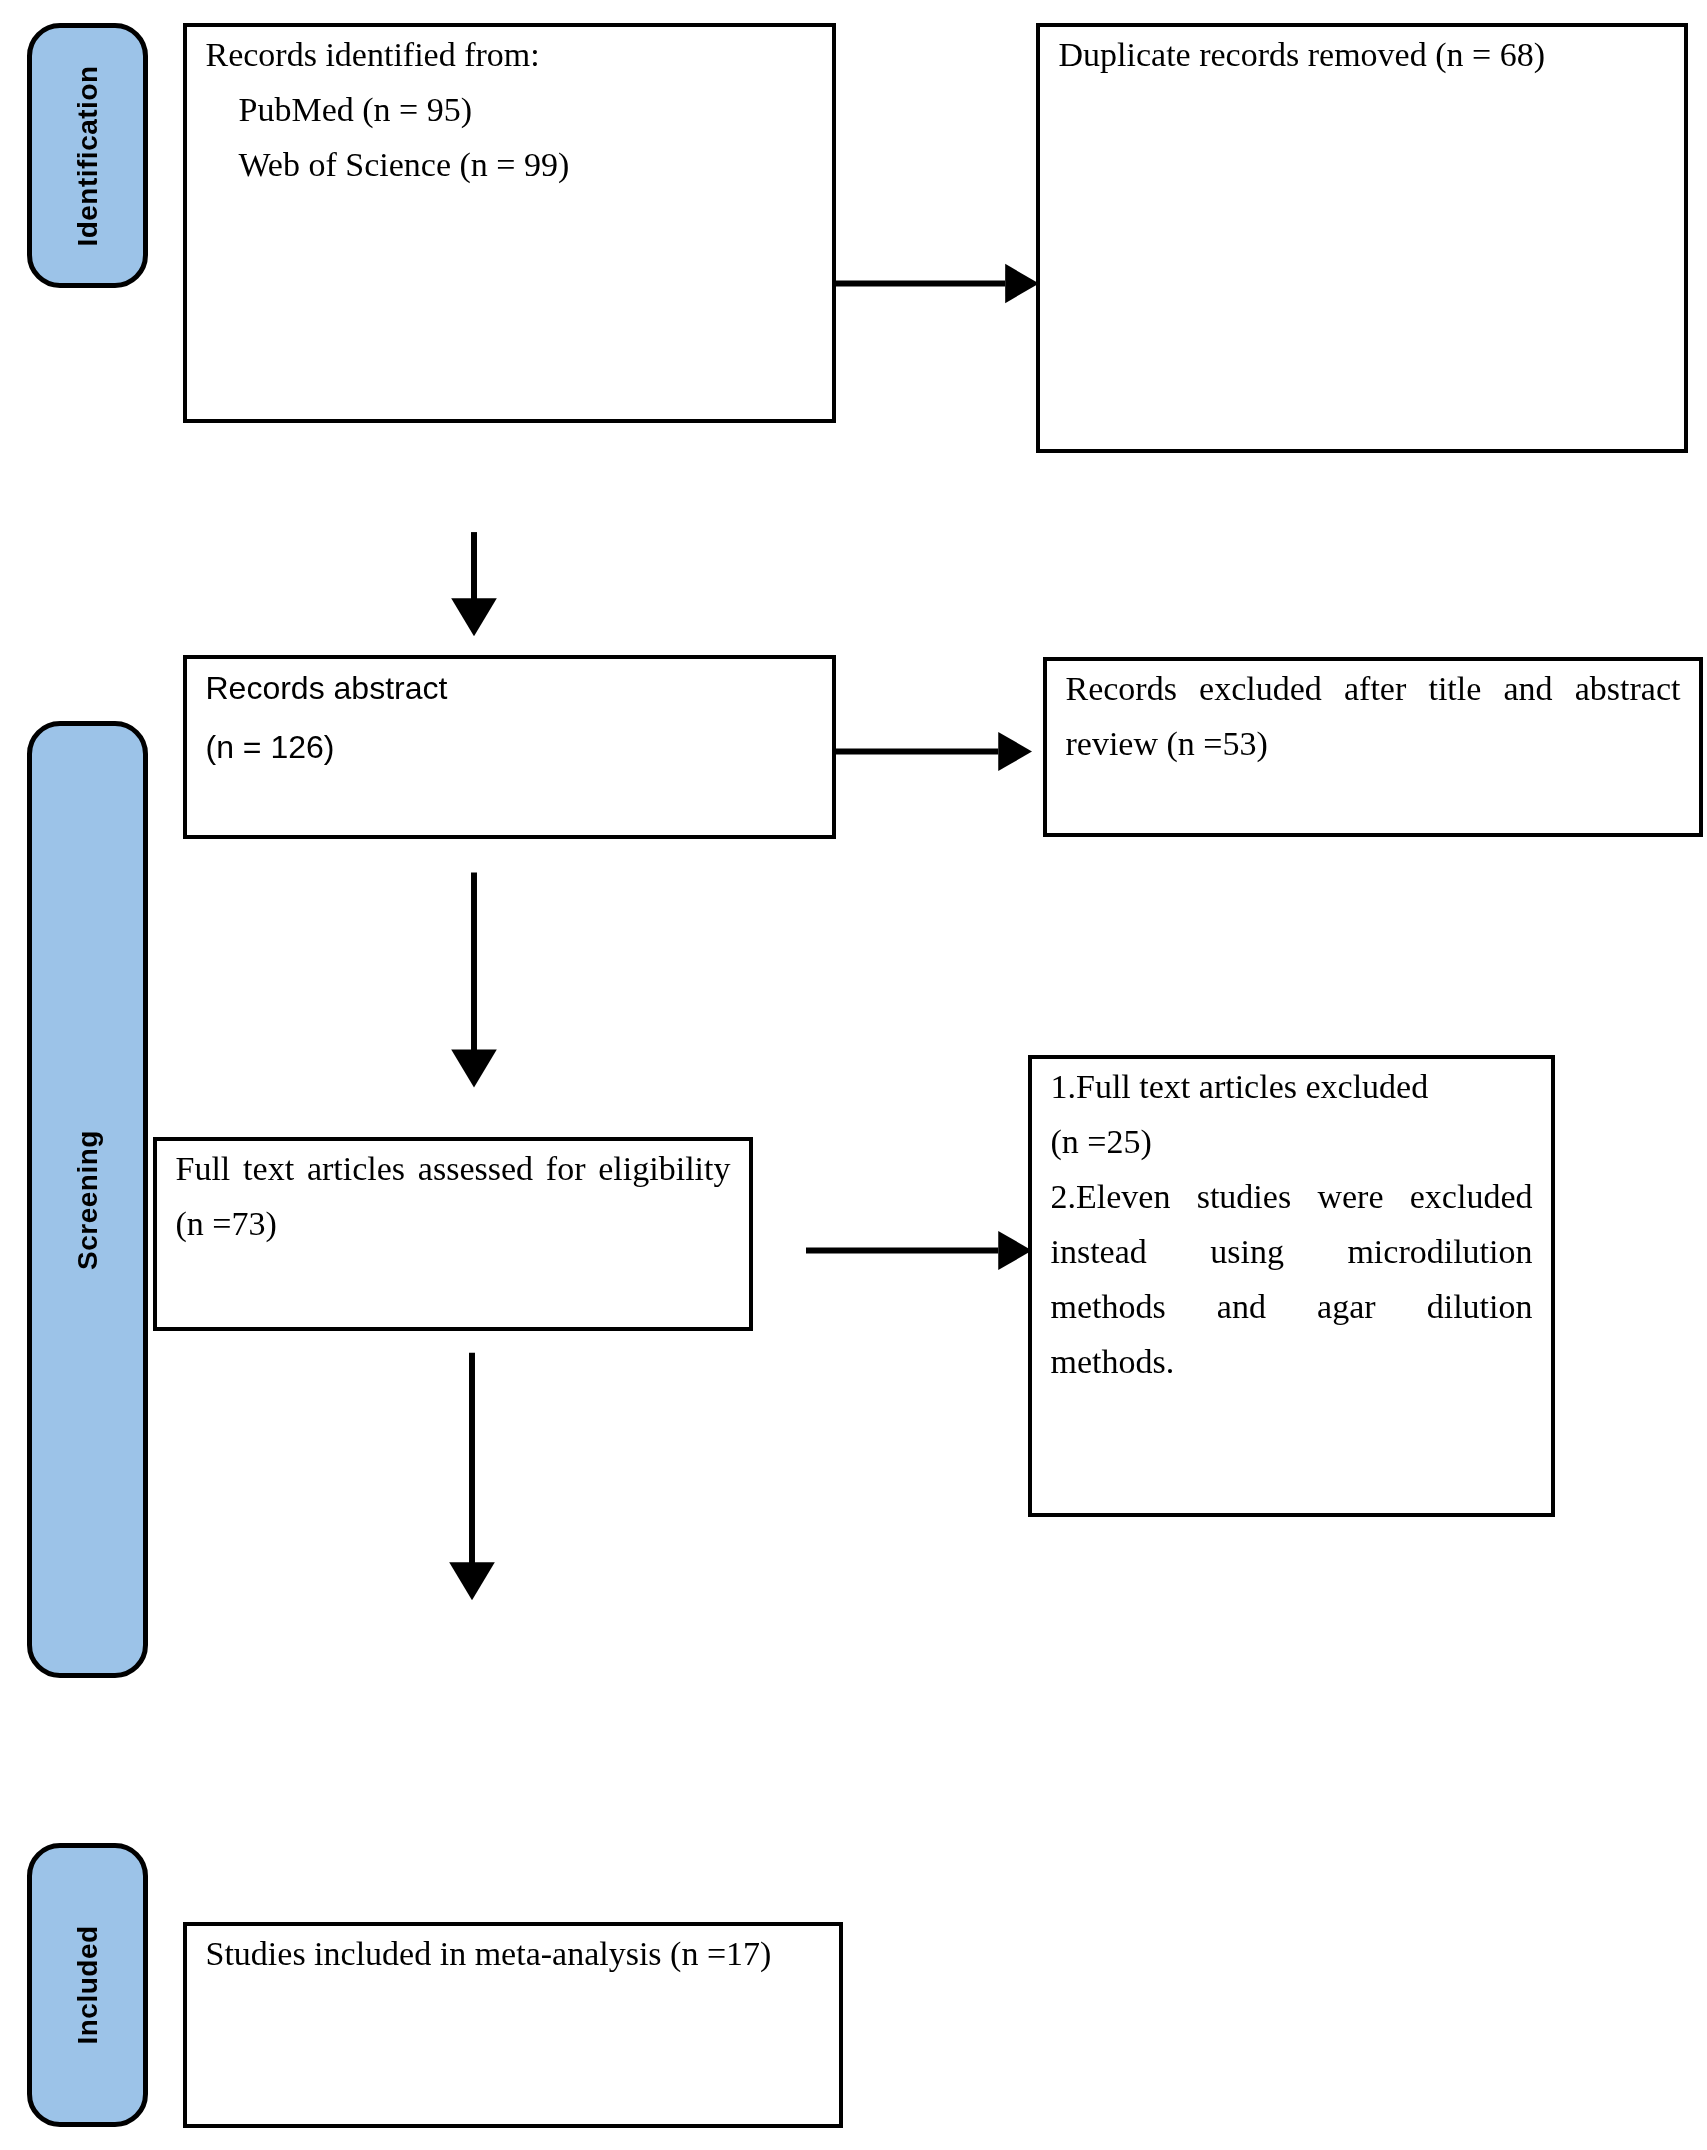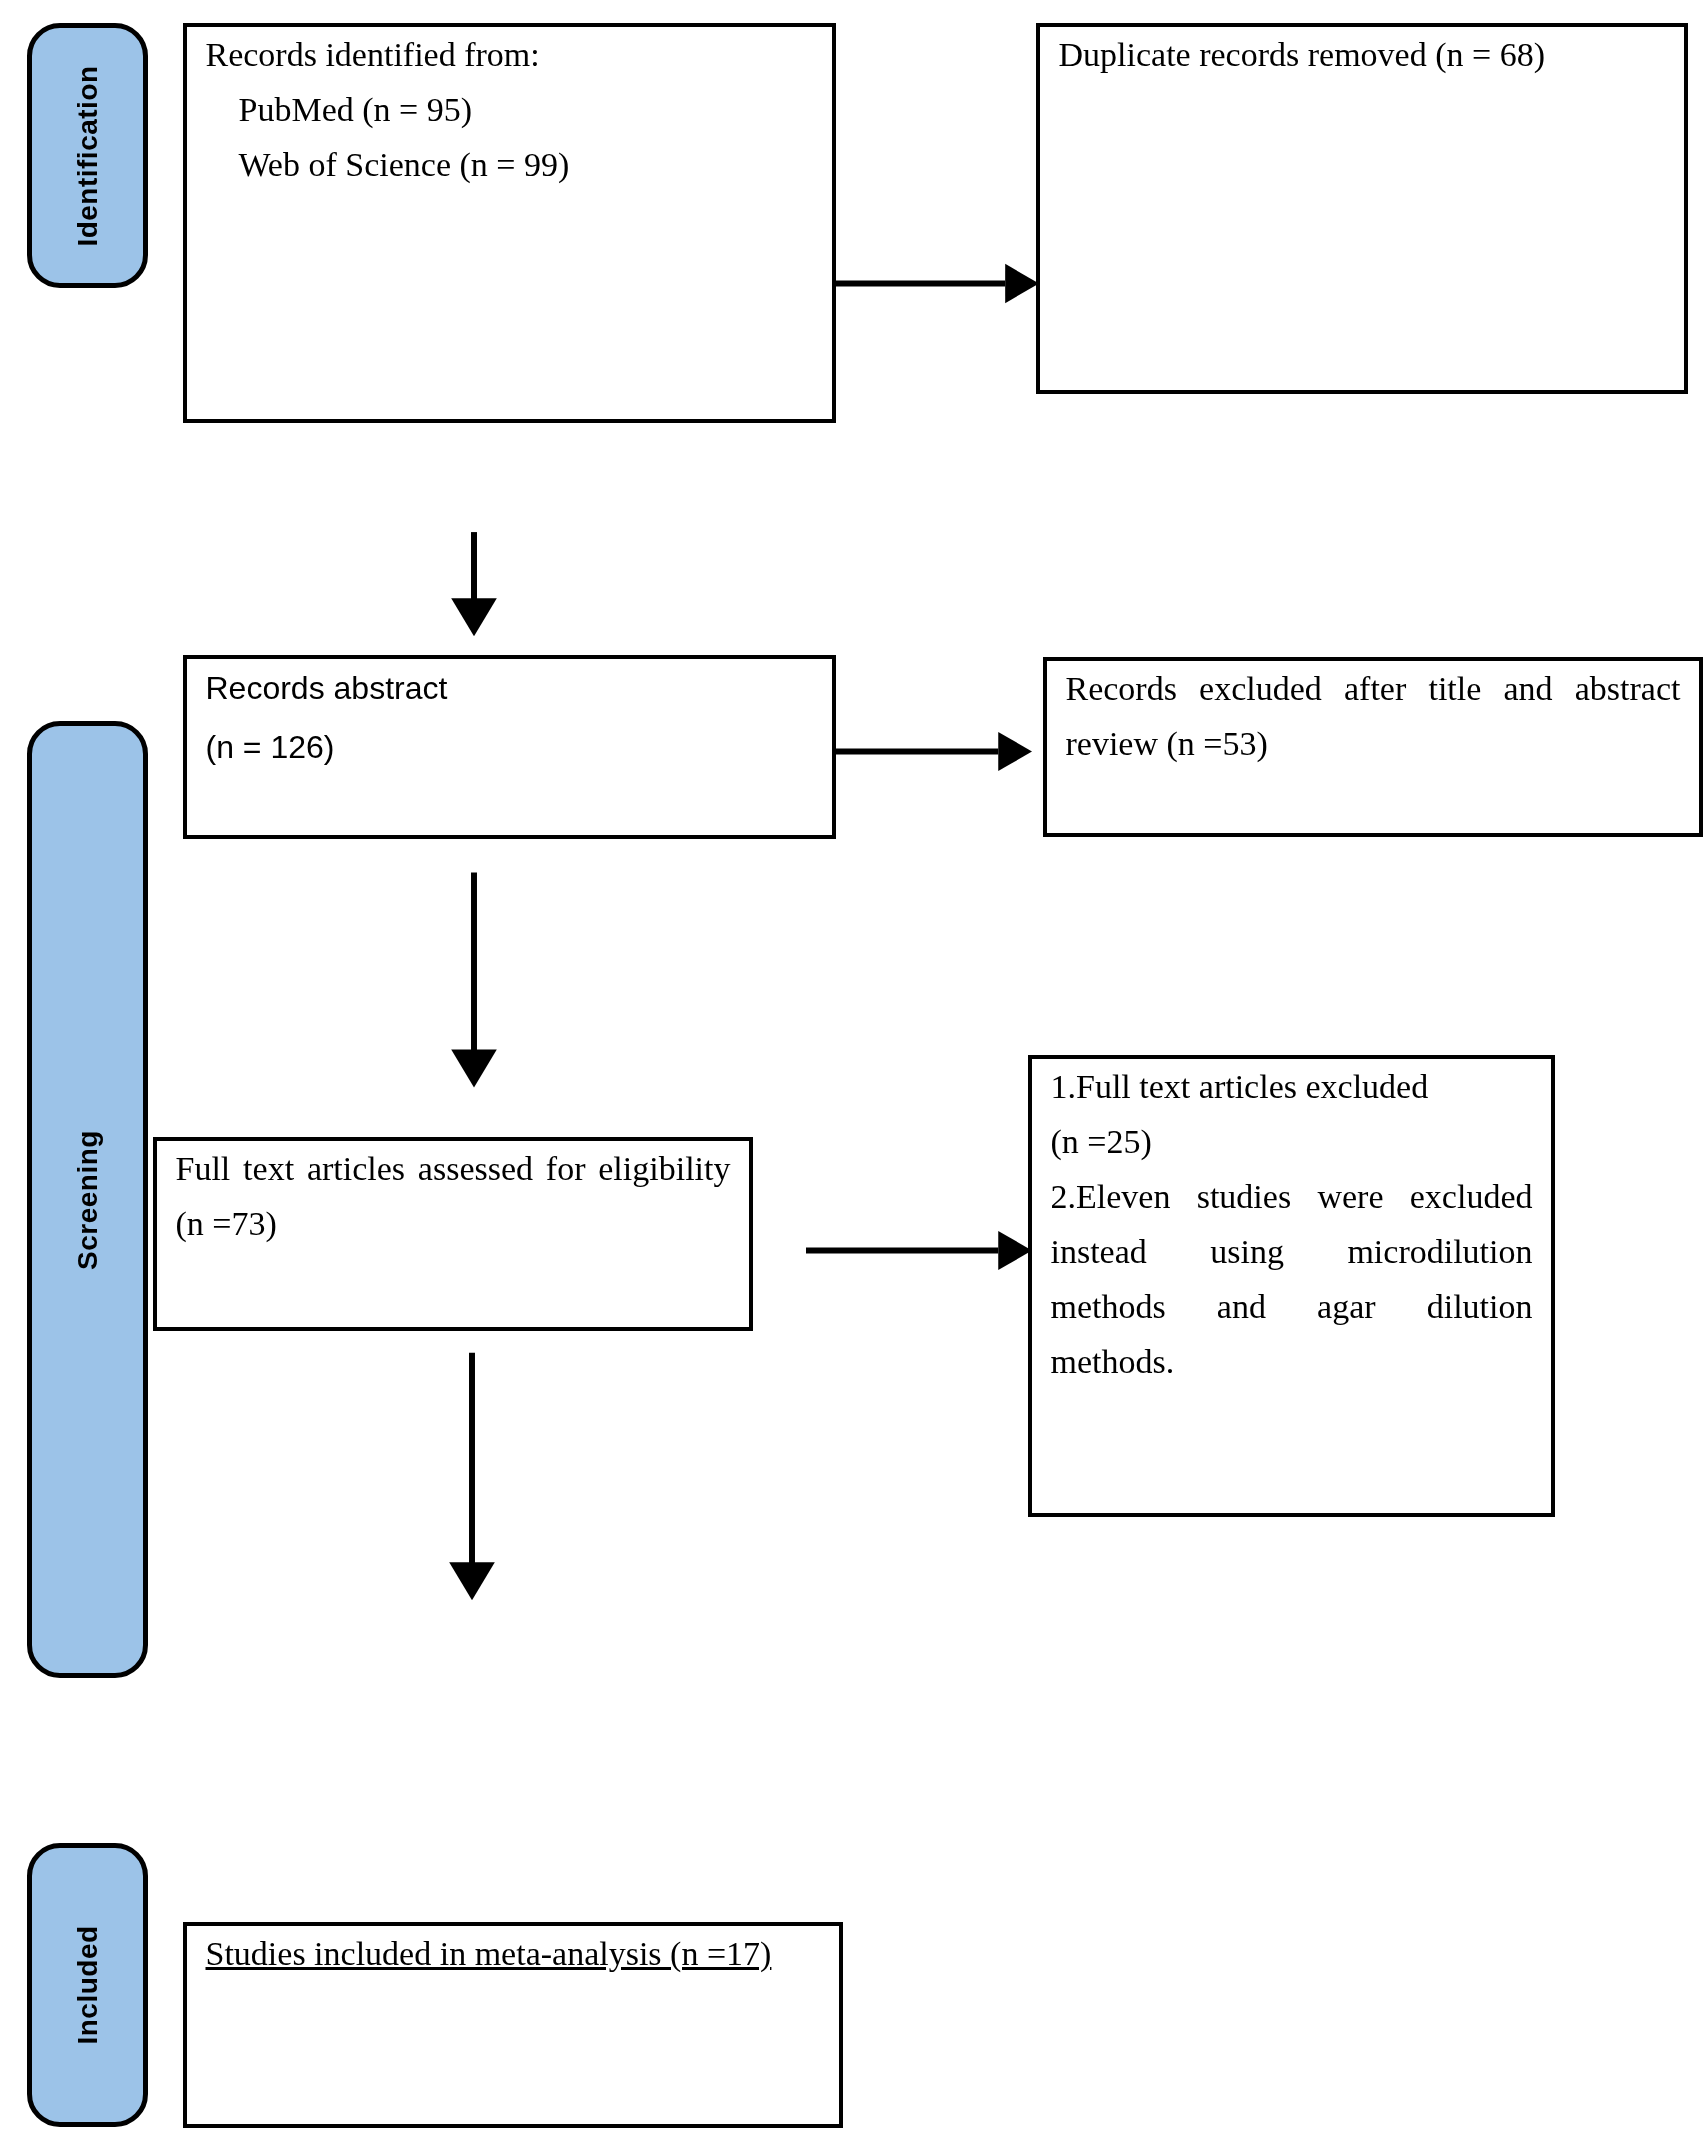--- a/index.html
+++ b/index.html
@@ -95,21 +95,21 @@
   </div>
 
   <div class="flow-box" style="left:183px; top:23px; width:653px; height:400px;">
     <div class="box-text">
       <span>Records identified from:</span>
       <span class="indent-line">PubMed (n = 95)</span>
       <span class="indent-line">Web of Science (n = 99)</span>
     </div>
   </div>
 
-  <div class="flow-box" style="left:1036px; top:23px; width:652px; height:371px;">
+  <div class="flow-box" style="left:1036px; top:23px; width:652px; height:430px;">
     <div class="box-text justified">Duplicate records removed (n = 68)</div>
   </div>
 
   <div class="flow-box" style="left:183px; top:655px; width:653px; height:184px;">
     <div class="box-text sans">
       <span>Records abstract</span><br>
       <span>(n = 126)</span>
     </div>
   </div>
 
@@ -120,21 +120,21 @@
   <div class="flow-box" style="left:153px; top:1137px; width:600px; height:194px;">
     <div class="box-text justified">Full text articles assessed for eligibility (n =73)</div>
   </div>
 
   <div class="flow-box" style="left:1028px; top:1055px; width:527px; height:462px;">
     <div class="box-text">1.Full text articles excluded</div>
     <div class="box-text">(n =25)</div>
     <div class="box-text justified">2.Eleven studies were excluded instead using microdilution methods and agar dilution methods.</div>
   </div>
 
-  <div class="flow-box" style="left:183px; top:1922px; width:660px; height:206px;text-decoration:underline;">
+  <div class="flow-box" style="left:183px; top:1922px; width:660px; height:206px;">
     <div class="box-text justified">Studies included in meta-analysis (n =17)</div>
   </div>
 
   <div class="conn" style="left:836px; top:256px; width:203px; height:55px;">
     <svg width="203" height="55" viewBox="0 0 372 100">
       <line x1="0" y1="50" x2="310" y2="50" stroke="#000" stroke-width="11"></line>
       <polygon points="310,14 372,50 310,86" fill="#000"></polygon>
     </svg>
   </div>
 

